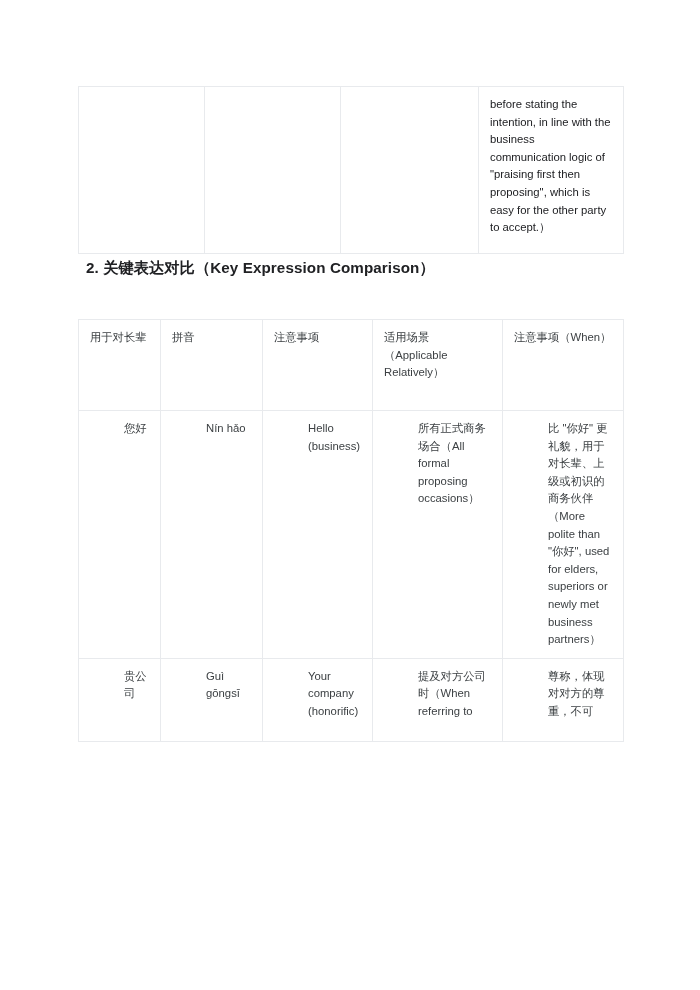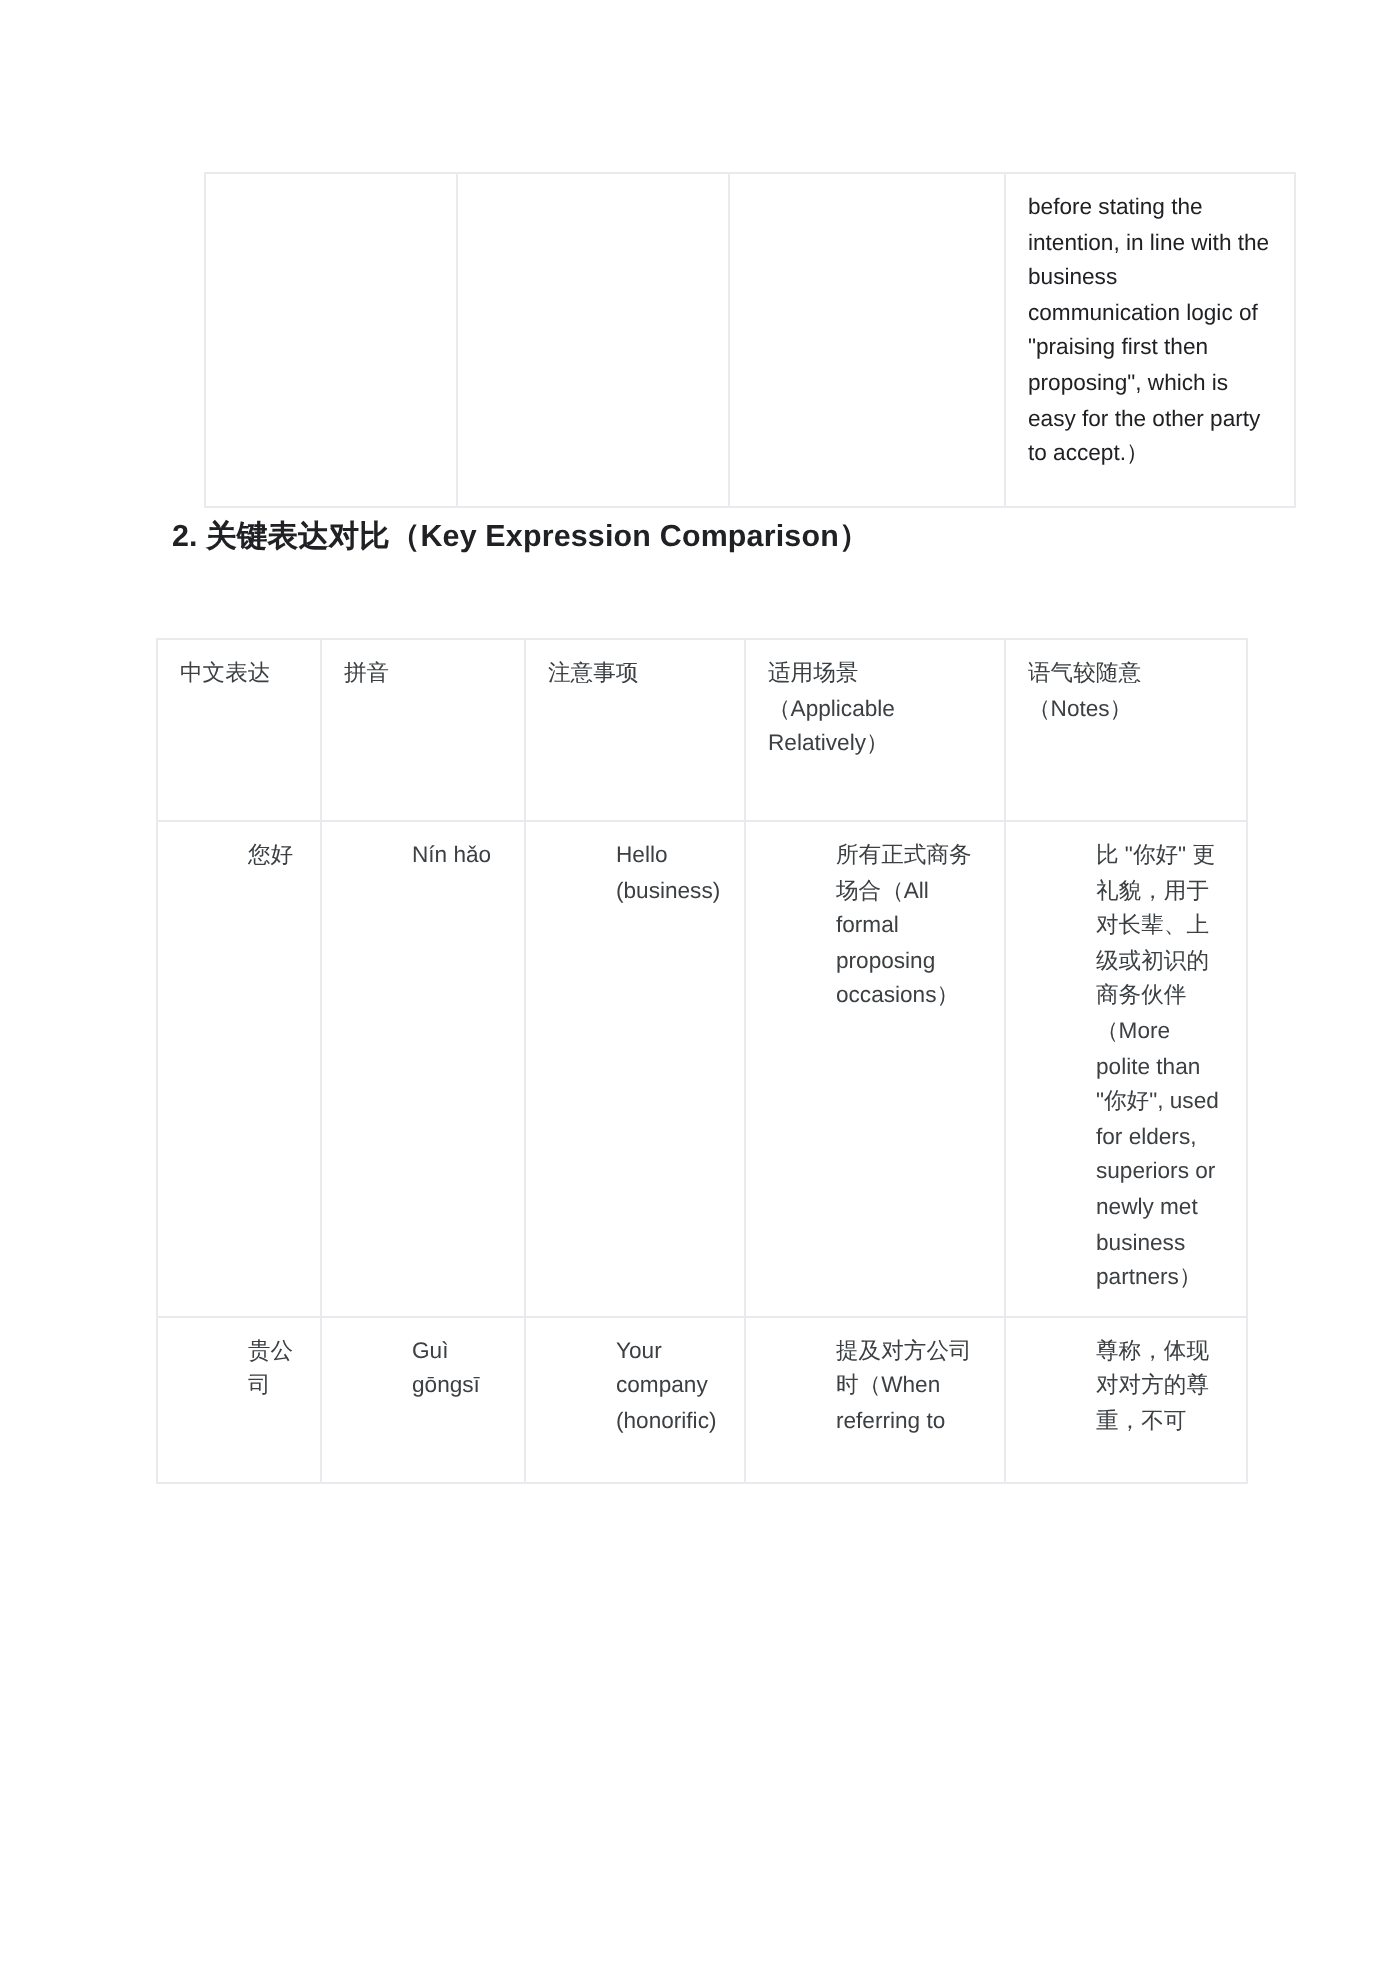--- a/index.html
+++ b/index.html
@@ -43,21 +43,20 @@
     font-weight: normal;
     text-align: left;
     word-wrap: break-word;
     overflow-wrap: break-word;
   }
 
   .tbl-top {
     position: absolute;
     left: 78px;
     top: 86px;
-    margin-left: 24px;
   }
   .tbl-top td { height: 148px; }
   .tbl-top .en {
     color: #202124;
   }
 
   
   .ct-c1 { width: 126px; }
   .ct-c2 { width: 136px; }
   .ct-c3 { width: 138px; }
@@ -153,25 +152,25 @@
   <table class="tbl tbl-main">
     <colgroup>
       <col class="c1">
         <col class="c2">
         <col class="c3">
         <col class="c4">
         <col class="c5">
     </colgroup>
     <thead>
       <tr>
-        <td>中文表达</td>
+        <td>用于对长辈</td>
         <td>拼音</td>
         <td>注意事项</td>
         <td>适用场景（Applicable Relatively）</td>
-        <td>语气较随意（Notes）</td>
+        <td>注意事项（When）</td>
       </tr>
     </thead>
     <tbody>
       <tr class="r1">
         <td class="cell-zh">您好</td>
         <td class="cell-en">Nín hǎo</td>
         <td class="cell-en">Hello (business)</td>
         <td class="cell-zh">所有正式商务场合（All formal proposing occasions）</td>
         <td class="cell-zh">比 "你好" 更礼貌，用于对长辈、上级或初识的商务伙伴（More polite than "你好", used for elders, superiors or newly met business partners）</td>
       </tr>

